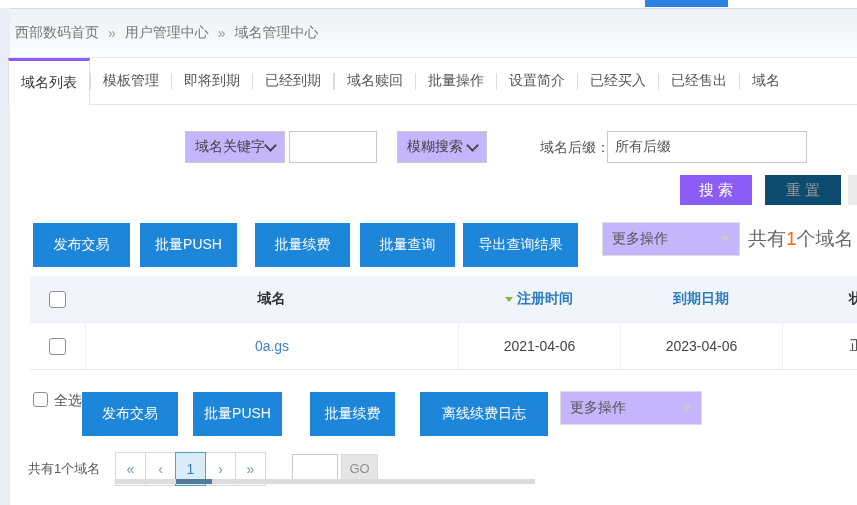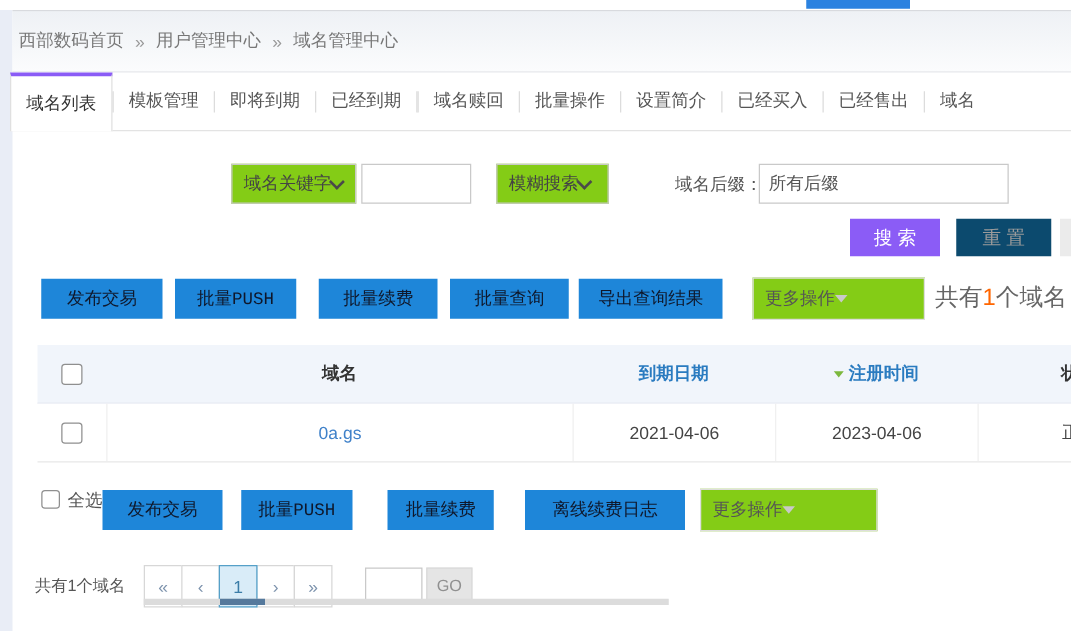--- a/index.html
+++ b/index.html
@@ -15,41 +15,41 @@
   .breadcrumb .sep{margin:0 9px;color:#999;}
   .bc-link{cursor:pointer;}
 
   .tabs{position:absolute;left:8px;top:58px;width:860px;height:47px;display:flex;align-items:stretch;
       border-bottom:1px solid #e3e3e3;box-sizing:border-box;}
   .tab{display:flex;align-items:center;padding:0 12px;color:#555;cursor:pointer;white-space:nowrap;}
   .tab.active{border-top:3px solid #8b5cf6;border-left:1px solid #e0e0e0;border-right:1px solid #e0e0e0;
       background:#fff;color:#333;margin-bottom:-1px;}
   .tabsep{width:1px;height:17px;background:#dcdcdc;align-self:center;}
 
-  .selbox{position:absolute;height:32px;border:1px solid #c9c9c9;background:#84cc16;box-sizing:border-box;
-      display:flex;align-items:center;padding:0 9px;color:#444;cursor:pointer;}
+  .selbox{position:absolute;height:32px;border:1px solid #c9c9c9;background:#c4b5fd;box-sizing:border-box;
+      display:flex;align-items:center;justify-content:space-between;padding:0 9px;color:#444;cursor:pointer;}
   .chev{width:7px;height:7px;border-right:2px solid #4a4a4a;border-bottom:2px solid #4a4a4a;
       transform:rotate(45deg);margin-top:-4px;flex:none;}
   .tri{width:0;height:0;border-left:5px solid transparent;border-right:5px solid transparent;
       border-top:6px solid #c9c9c9;flex:none;}
   .txtinput{position:absolute;height:32px;border:1px solid #c9c9c9;box-sizing:border-box;padding:0 7px;
       font:inherit;color:#555;background:#fff;outline:none;}
   #sel-keyword{left:185px;top:131px;width:100px;}
   #input-keyword{left:289px;top:131px;width:88px;}
   #sel-mode{left:397px;top:131px;width:90px;}
   #suffix-label{position:absolute;left:540px;top:131px;line-height:32px;color:#555;}
   #input-suffix{left:607px;top:131px;width:200px;}
 
   .btn{border:none;cursor:pointer;font-family:inherit;}
   #btn-search{position:absolute;left:680px;top:175px;width:72px;height:30px;background:#8b5cf6;color:#fff;font-size:15px;}
   #btn-reset{position:absolute;left:765px;top:175px;width:76px;height:30px;background:#0c4a6e;color:#9b9b9b;font-size:15px;}
   #btn-cut{position:absolute;left:848px;top:175px;width:30px;height:30px;background:#ebebeb;}
 
   #row-actions{position:absolute;left:33px;top:223px;display:flex;}
-  .btn-blue{height:32px;background:#1e86d9;color:#0f172a;font-size:14px;border:none;cursor:pointer;font-family:Liberation Mono, monospace;}
+  .btn-blue{height:44px;background:#1e86d9;color:#ffffff;font-size:14px;border:none;cursor:pointer;font-family:Liberation Sans, sans-serif;}
   #sel-more-top{left:602px;top:222px;width:138px;height:34px;border-color:#ddd;color:#555;}
   #summary-top{position:absolute;left:748px;top:222px;line-height:34px;font-size:19px;color:#666;white-space:nowrap;}
   .orange{color:#ff6600;}
 
   #table{position:absolute;left:30px;top:276px;width:914px;}
   .thead{height:46px;background:#f1f5fb;display:flex;font-weight:bold;border-bottom:1px solid #e6eaf2;}
   .trow{height:46px;display:flex;background:#fff;border-bottom:1px solid #e8e8e8;}
   .cell{display:flex;align-items:center;justify-content:center;box-sizing:border-box;}
   .c1{width:55px;}.c2{width:373px;}.c3{width:162px;}.c4{width:162px;}.c5{width:162px;}
   .trow .cell{border-left:1px solid #f0f0f0;}
@@ -150,29 +150,29 @@
     <span>共有</span><span class="orange">1</span><span>个域名</span>
     <span>每页:</span>
   </div>
 
   <div id="table">
     <div class="thead">
       <div class="cell c1">
           <span class="cb"></span>
         </div>
       <div class="cell c2">域名</div>
-      <div class="cell c4">
-          <span class="hlink">到期日期</span>
-        </div>
       <div class="cell c3">
         <span class="hlink">
           <span class="sort-ico"></span>
           <span>注册时间</span>
         </span>
       </div>
+      <div class="cell c4">
+          <span class="hlink">到期日期</span>
+        </div>
       <div class="cell c5">状态</div>
     </div>
     <div class="trow">
       <div class="cell c1">
           <span class="cb"></span>
         </div>
       <div class="cell c2">
           <span class="dlink">0a.gs</span>
         </div>
       <div class="cell c3 dateval">2021-04-06</div>

